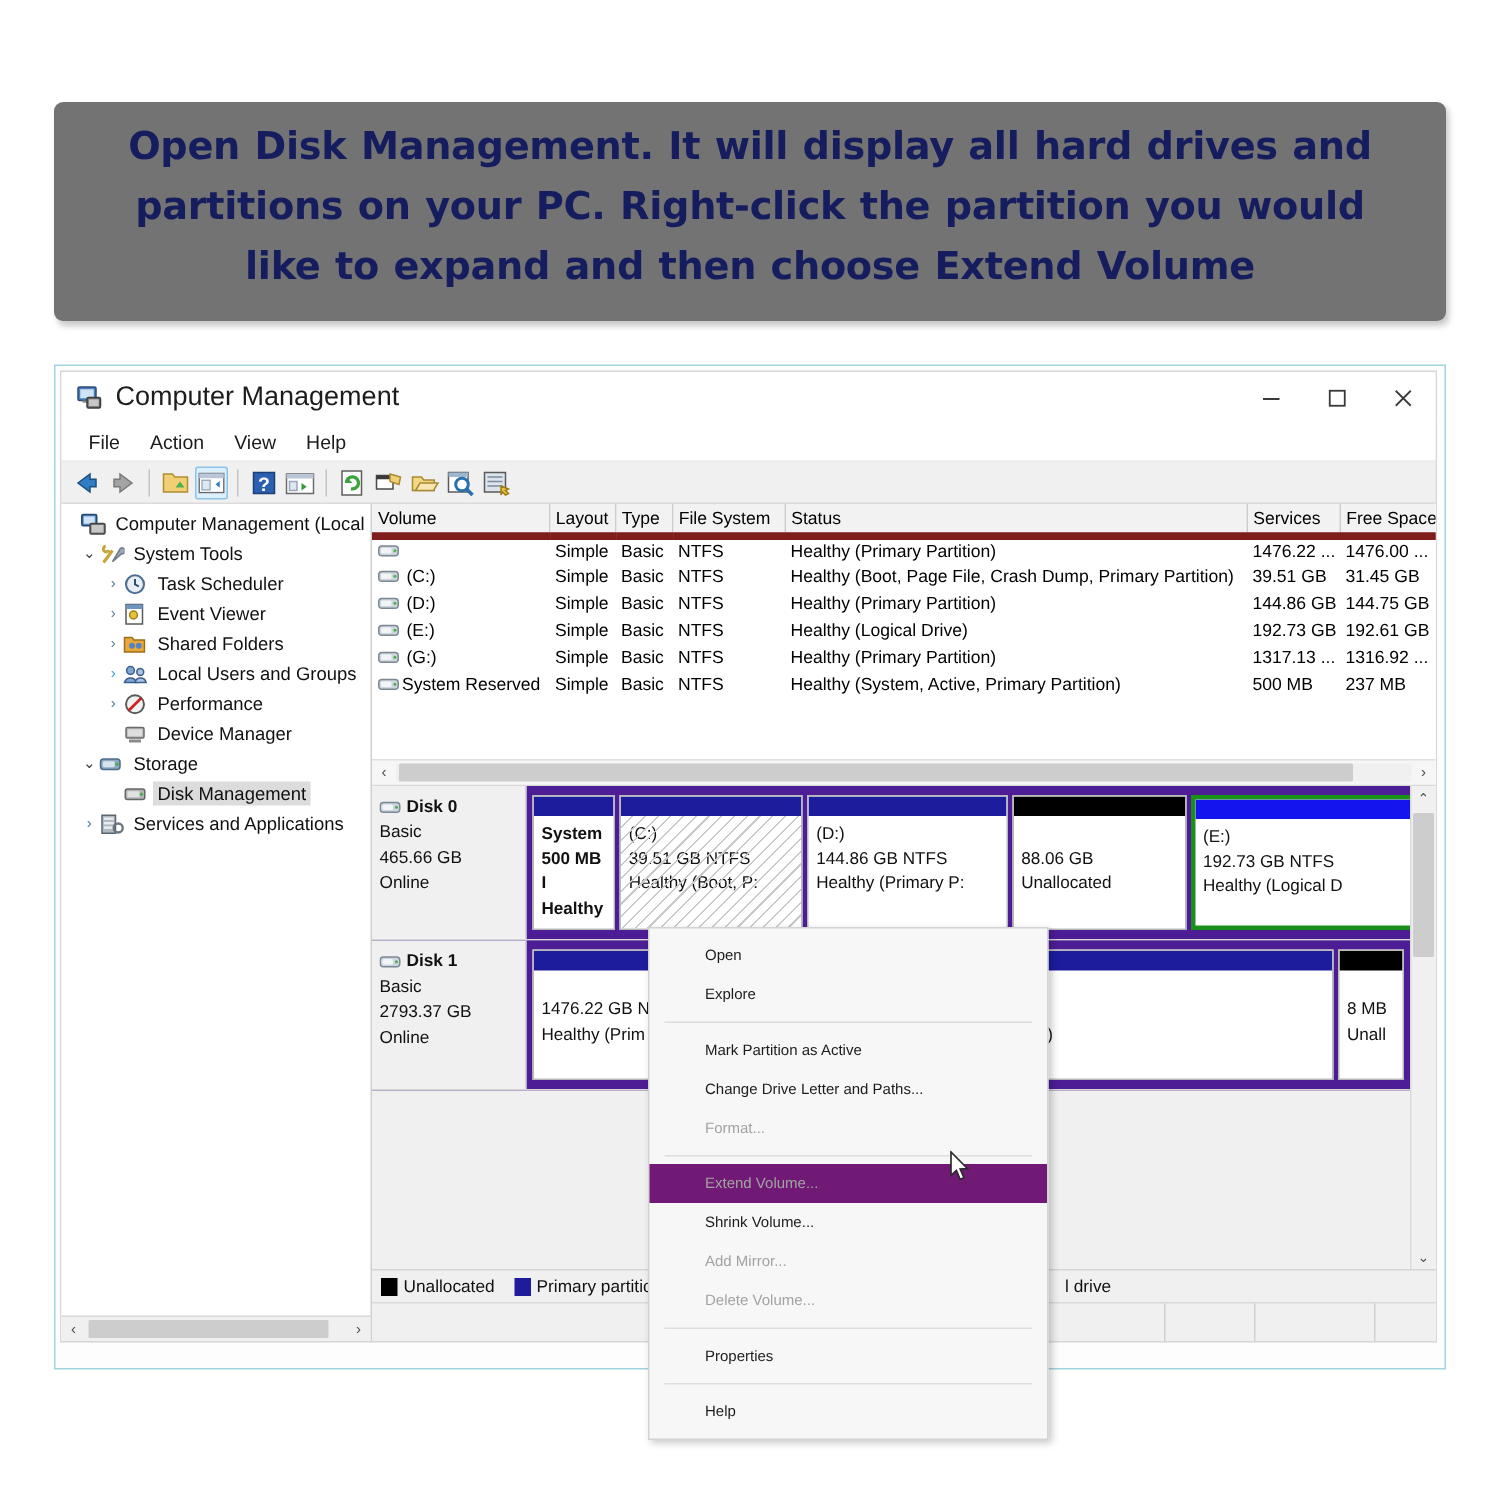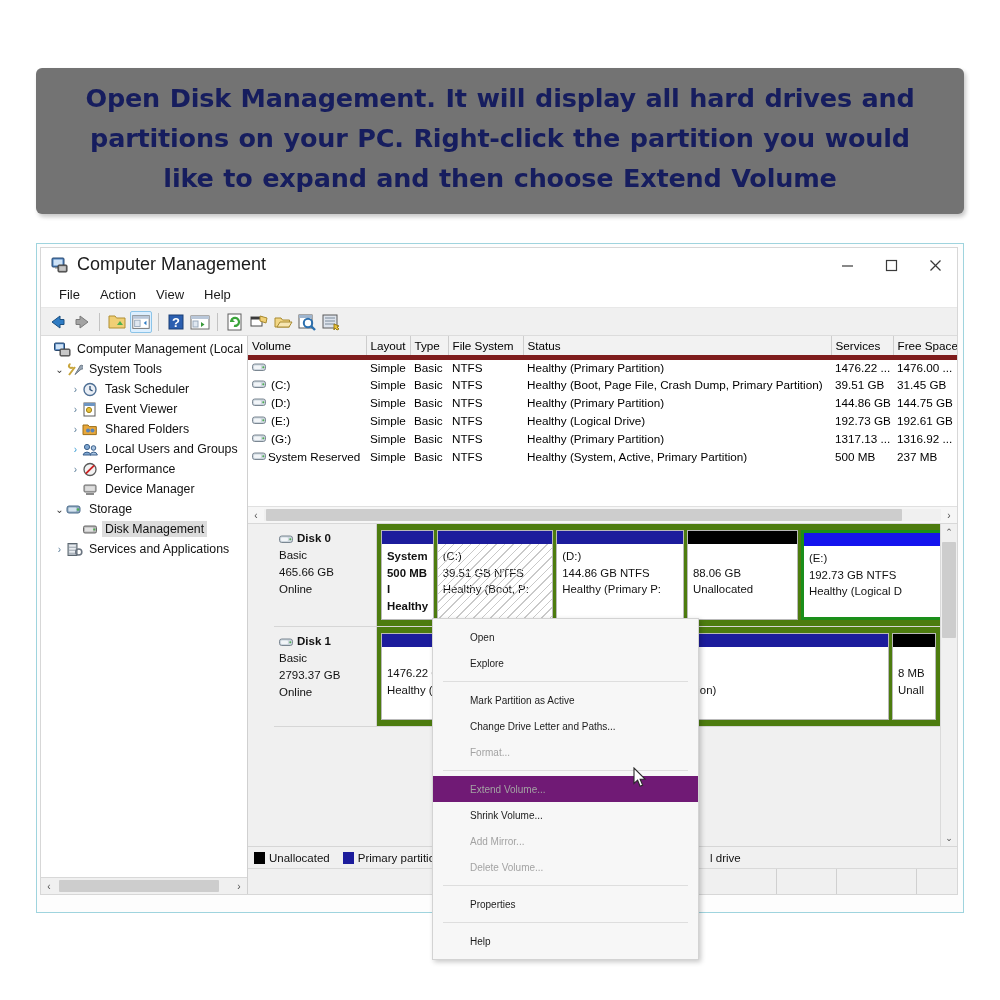--- a/index.html
+++ b/index.html
@@ -132,21 +132,21 @@
   .vol-hscroll {
     height: 17px; background:#f6f6f6; border-top:1px solid #e0e0e0;
     display:flex; align-items:center; flex:none;
   }
   .vol-hscroll .hs-thumb { background:#cdcdcd; }
 
   
   .graphpane { flex:1; background:#f0f0f0; display:flex; min-height:0; }
   .graphinner { flex:1; position:relative; overflow:hidden; background:#f0f0f0; }
   .diskrow {
-    display:flex; border-bottom:1px solid #d6d6d6; background:#4d7c0f;margin-left:26px;
+    display:flex; border-bottom:1px solid #d6d6d6; background:#4c1d95;
   }
   .diskinfo {
     width: 103px; flex:none; background:#f0f0f0; border-right:1px solid #d0d0d0;
     padding: 6px 5px 4px 5px; font-size:11.5px; color:#111; line-height:17px;
   }
   .diskinfo .dtitle { font-weight: bold; display:flex; align-items:center; gap:3px; }
   .dico { width:15px; height:11px; position:relative; flex:none; }
   .dico2 { width:15px; height:13px; position:relative; flex:none; }
   .parts { flex:1; display:flex; padding: 6px 4px 6px 4px; gap:3px; min-width:0; }
   .part {

